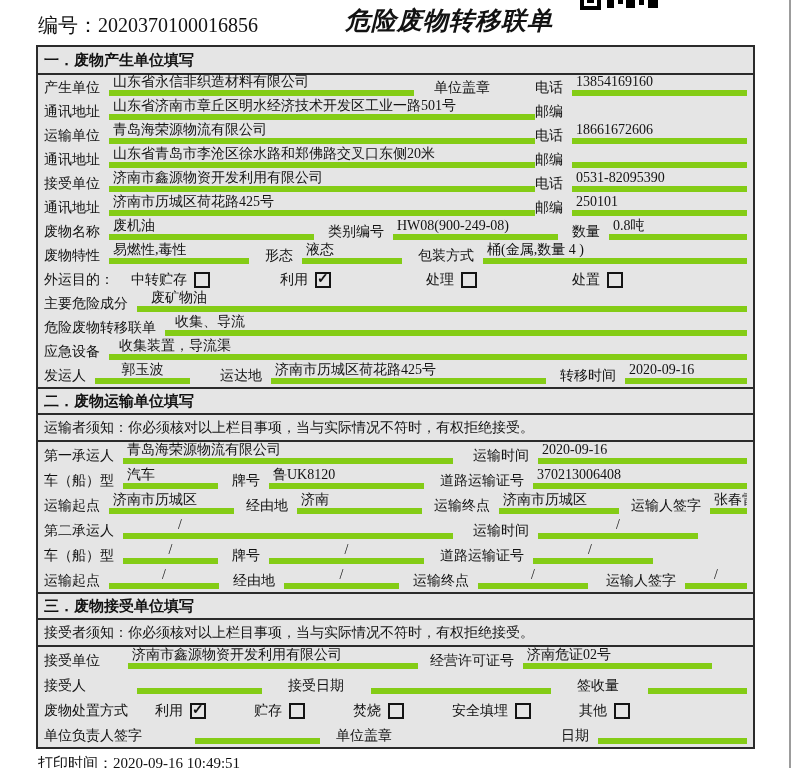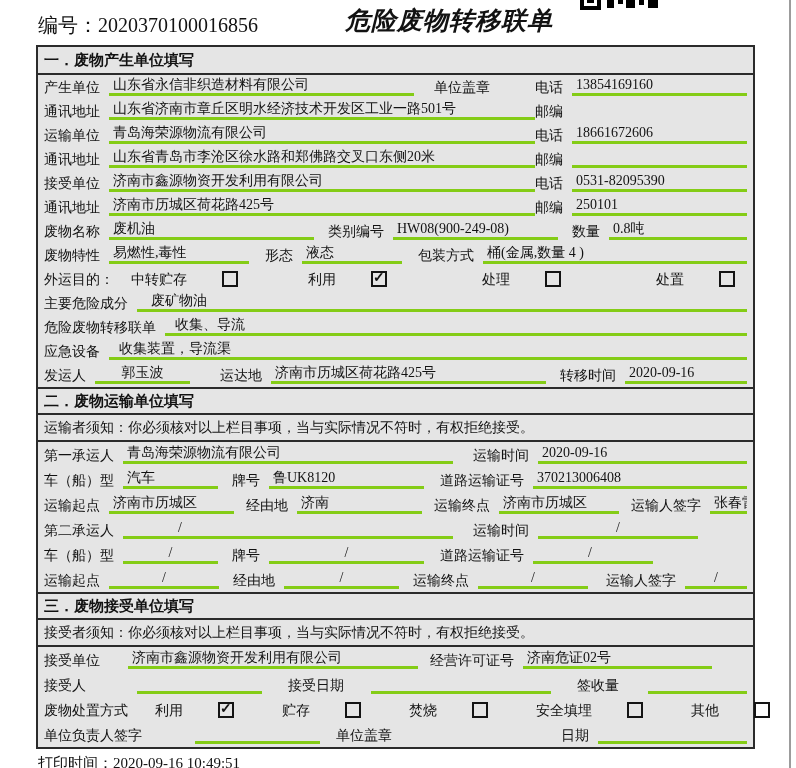--- a/index.html
+++ b/index.html
@@ -18,25 +18,25 @@
             font-family:"Liberation Sans","DejaVu Sans",sans-serif;border-bottom:2px solid #2b2b2b;box-sizing:border-box;}
   .sec-top{border-top:2px solid #2b2b2b;}
   .notice{height:27px;display:flex;align-items:center;padding-left:6px;font-size:14px;
           border-bottom:2px solid #2b2b2b;box-sizing:border-box;white-space:nowrap;}
   .row{display:flex;align-items:flex-end;height:24px;padding:0 6px 3px 6px;box-sizing:border-box;
        font-size:14px;line-height:17px;}
   .row25{height:25px;}
   .lcol{flex:1;display:flex;align-items:flex-end;padding-right:0;}
   .rcol{width:212px;display:flex;align-items:flex-end;}
   .lb{white-space:nowrap;margin-right:9px;}
-  .fill{border-bottom:3px solid #84cc16;padding:0 4px;white-space:nowrap;overflow:hidden;
+  .fill{border-bottom:6px solid #84cc16;padding:0 4px;white-space:nowrap;overflow:hidden;
         box-sizing:border-box;min-height:17px;}
   .grow{flex:1;}
   .ctr{text-align:center;}
-  .opt{display:flex;align-items:flex-start;white-space:nowrap;gap:28px;}
+  .opt{display:flex;align-items:flex-end;white-space:nowrap;}
   .cbox{display:inline-block;width:12px;height:12px;border:2px solid #141414;margin-left:7px;
         position:relative;box-sizing:content-box;}
   .cbox.checked::after{content:"\2713";position:absolute;left:0px;top:-4px;font-size:14px;font-weight:bold;}
   .print-line{margin:5px 0 0 38px;font-size:15px;white-space:nowrap;}
   .spacer160{width:160px;}
 </style>
 </head>
 <body>
 
 <div class="page">

